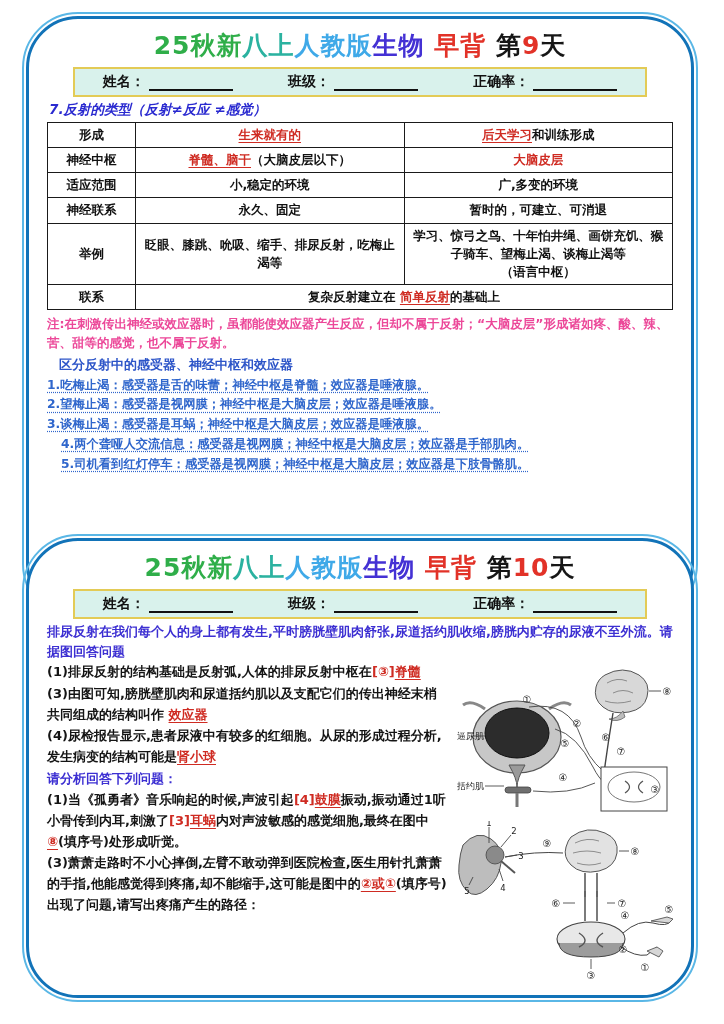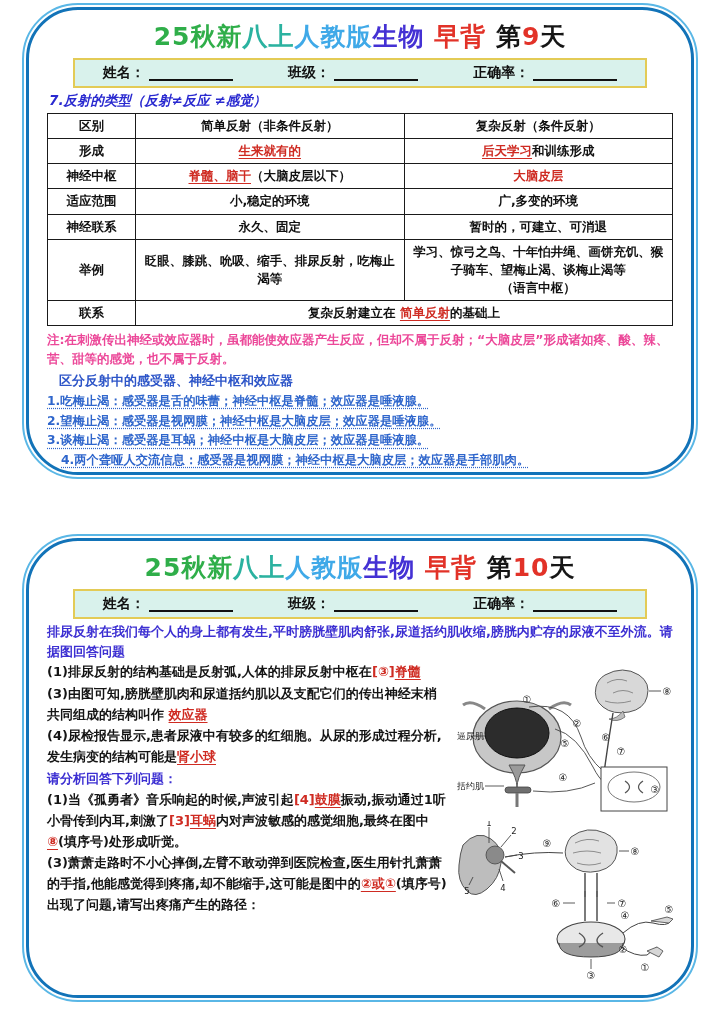--- a/index.html
+++ b/index.html
@@ -6,33 +6,33 @@
   body{
     width:724px;height:1024px;position:relative;background:#ffffff;
     font-family:"DejaVu Sans",sans-serif;color:#111;
   }
   .card{
     position:absolute;left:26px;width:668px;box-sizing:border-box;
     background:#fff;border:3px solid #1273b8;border-radius:52px;
     outline:2px solid #5ab7e6;outline-offset:2px;
     padding:8px 18px 6px;overflow:hidden;
   }
-  #card1{top:7px;height:468px;}
+  #card1{top:16px;height:600px;}
   #card2{top:538px;height:460px;}
 
   .title{text-align:center;font-size:25px;font-weight:bold;letter-spacing:1px;margin-top:2px;}
   .c-green{color:#2fae49;} .c-teal{color:#2bb2a0;} .c-lblue{color:#3fa9e8;}
   .c-indigo{color:#4431d4;} .c-red{color:#e23228;} .c-black{color:#161616;}
 
   .namebar{
     display:flex;justify-content:space-around;align-items:center;
     background:#d9f2ec;border:2px solid #e3cb56;
     margin:5px 26px 3px;height:26px;font-size:14px;font-weight:bold;
   }
-  .nb-group{display:flex;align-items:flex-start;}
+  .nb-group{display:flex;align-items:flex-end;}
   .blank{display:inline-block;width:84px;border-bottom:2px solid #111;height:15px;margin-left:4px;}
 
   .sec-head{color:#2a2ad0;font-weight:bold;font-style:italic;font-size:13.5px;margin:4px 0 3px 2px;}
 
   table.cmp{border-collapse:collapse;width:100%;font-size:12.5px;font-weight:bold;table-layout:fixed;}
   .cmp td{border:1.6px solid #1a1a1a;text-align:center;padding:3px 4px;line-height:1.45;vertical-align:middle;}
   .cmp td.lbl{width:88px;}
 
   .ru{color:#cf2b22;text-decoration:underline;text-underline-offset:3px;}
   .r{color:#cf2b22;}
@@ -75,25 +75,20 @@
 
   <div class="sec-head">7.反射的类型（反射≠反应 ≠感觉）</div>
 
   <table class="cmp">
     <colgroup>
         <col style="width:88px">
         <col>
         <col>
       </colgroup>
     <tbody>
-        <tr>
-      <td class="lbl">区别</td>
-      <td><span>简单反射（非条件反射）</span></td>
-      <td><span>复杂反射（条件反射）</span></td>
-    </tr>
     <tr>
       <td class="lbl">形成</td>
       <td><span class="ru">生来就有的</span></td>
       <td><span class="ru">后天学习</span><span>和训练形成</span></td>
     </tr>
     <tr>
       <td class="lbl">神经中枢</td>
       <td><span class="ru">脊髓、脑干</span><span>（大脑皮层以下）</span></td>
       <td><span class="r">大脑皮层</span></td>
     </tr>

